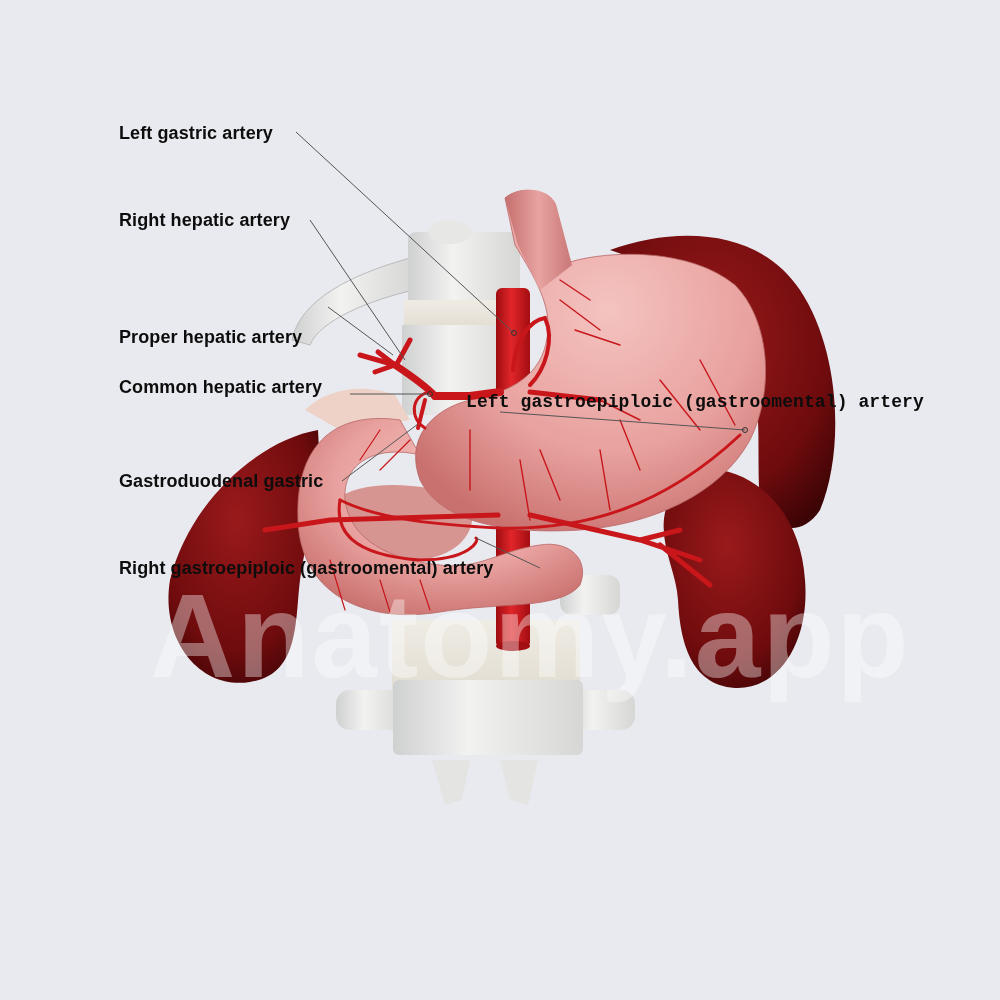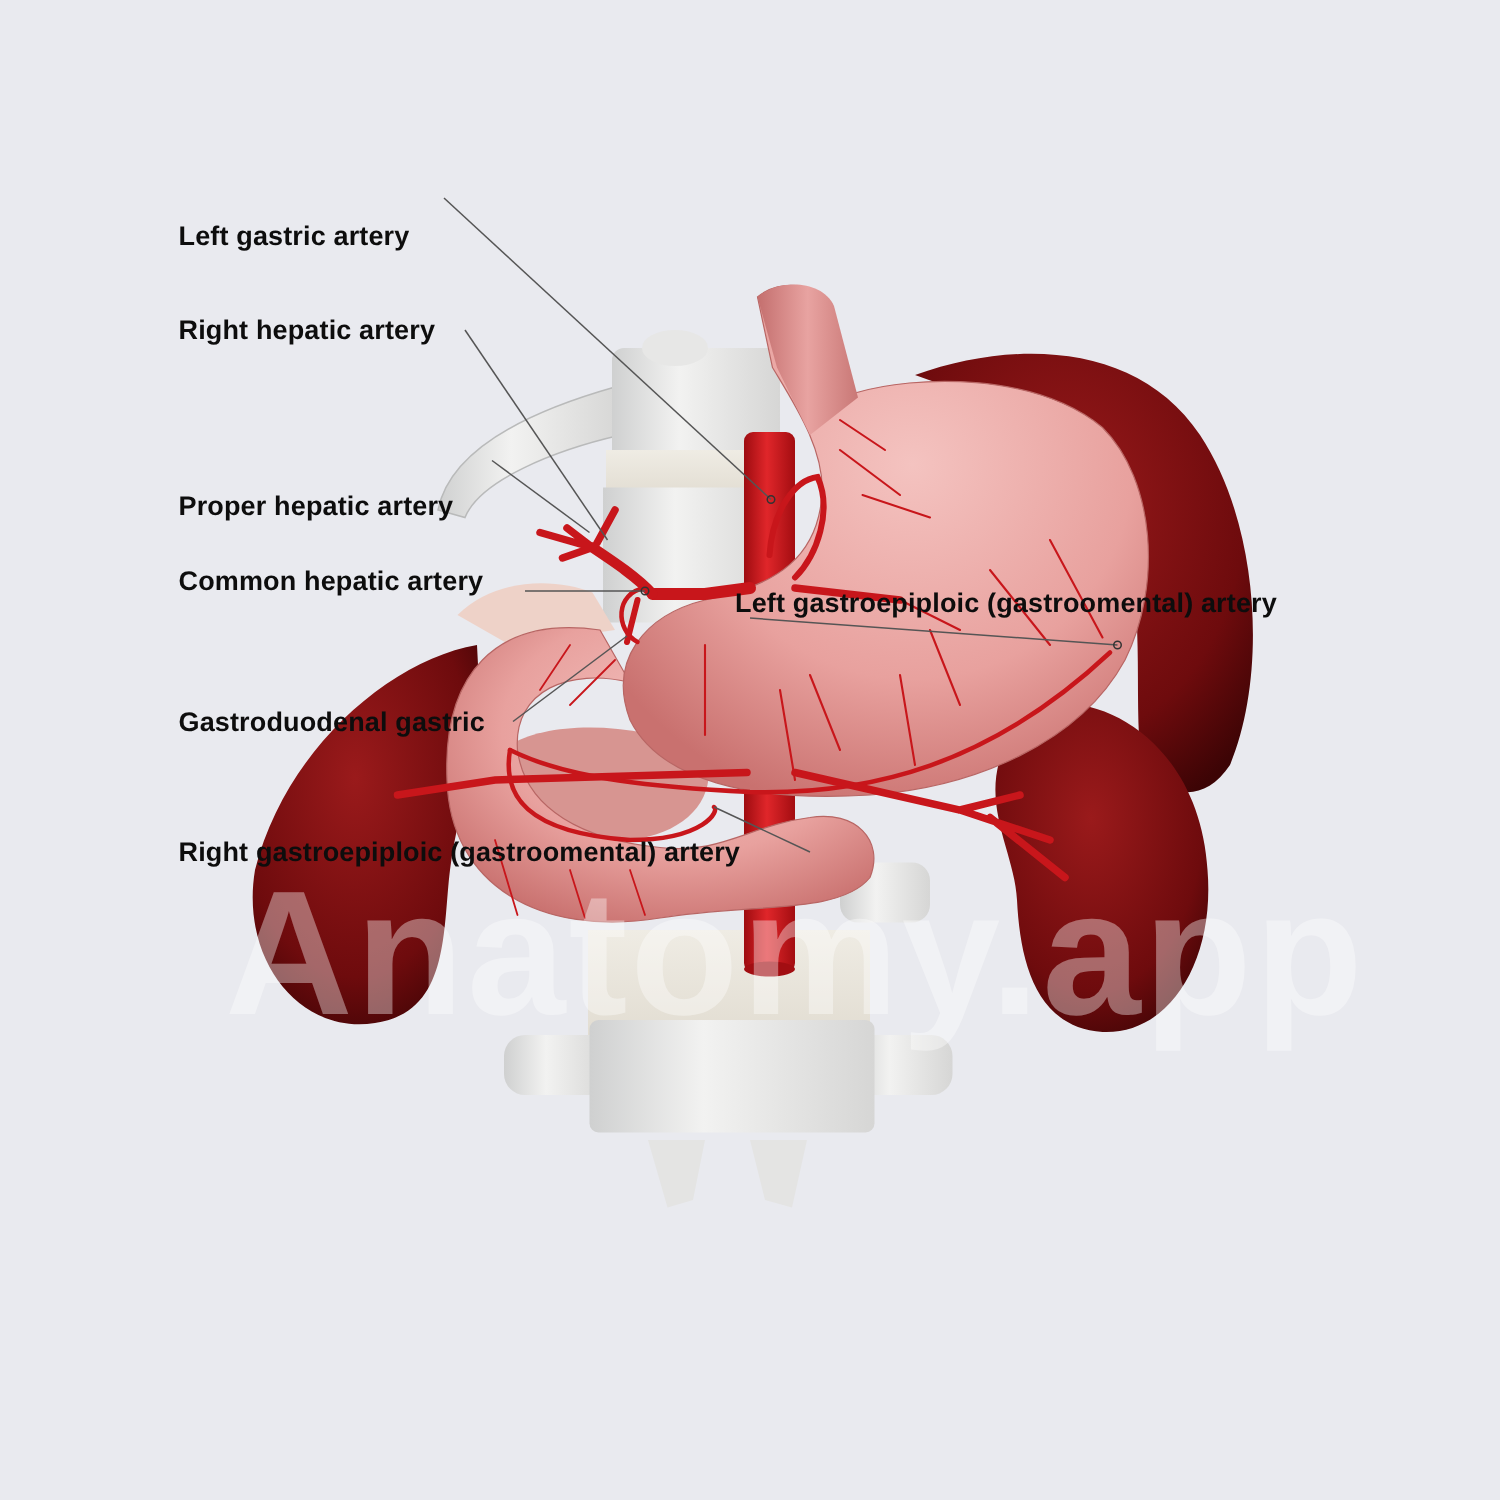--- a/index.html
+++ b/index.html
@@ -123,19 +123,19 @@
   <line x1="328" y1="307" x2="393" y2="355" stroke="#555" stroke-width="1"></line>
   <line x1="350" y1="394" x2="430" y2="394" stroke="#555" stroke-width="1"></line>
   <line x1="342" y1="481" x2="418" y2="424" stroke="#555" stroke-width="1"></line>
   <line x1="540" y1="568" x2="476" y2="538" stroke="#555" stroke-width="1"></line>
   <line x1="500" y1="412" x2="745" y2="430" stroke="#555" stroke-width="1"></line>
   <circle cx="514" cy="333" r="2.5" fill="none" stroke="#333" stroke-width="1"></circle>
   <circle cx="430" cy="394" r="2.5" fill="none" stroke="#333" stroke-width="1"></circle>
   <circle cx="745" cy="430" r="2.5" fill="none" stroke="#333" stroke-width="1"></circle>
 </svg>
 
-<div class="label" style="left:119px; top:122px;margin-top:24px;">Left gastric artery</div>
+<div class="label" style="left:119px; top:122px;">Left gastric artery</div>
 <div class="label" style="left:119px; top:209px;">Right hepatic artery</div>
 <div class="label" style="left:119px; top:296px;margin-top:30px;">Proper hepatic artery</div>
 <div class="label" style="left:119px; top:376px;">Common hepatic artery</div>
 <div class="label" style="left:119px; top:470px;">Gastroduodenal gastric</div>
 <div class="label" style="left:119px; top:557px;">Right gastroepiploic (gastroomental) artery</div>
-<div class="label" style="left:490px; top:391px;">Left gastroepiploic (gastroomental) artery</div>
+<div class="label" style="left:466px; top:391px;font-family:Liberation Mono, monospace;">Left gastroepiploic (gastroomental) artery</div>
 
 </body></html>

